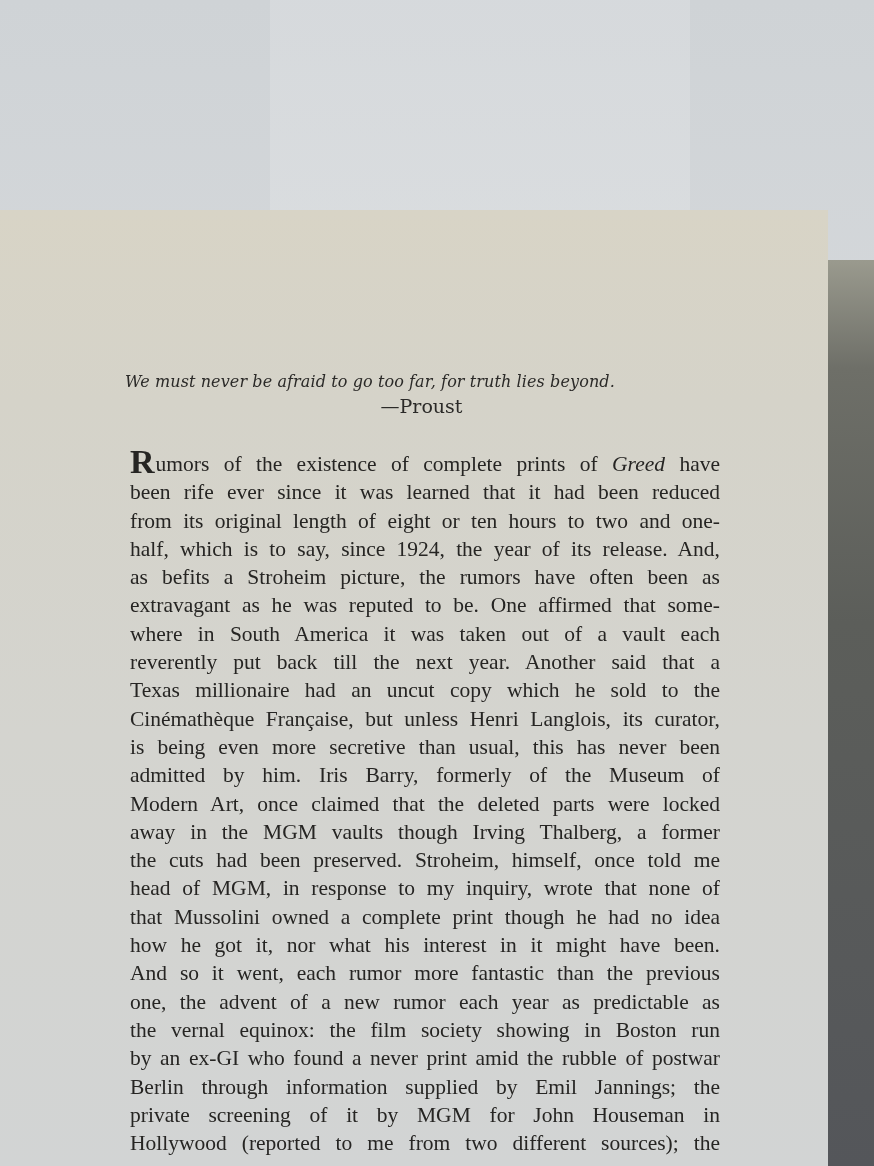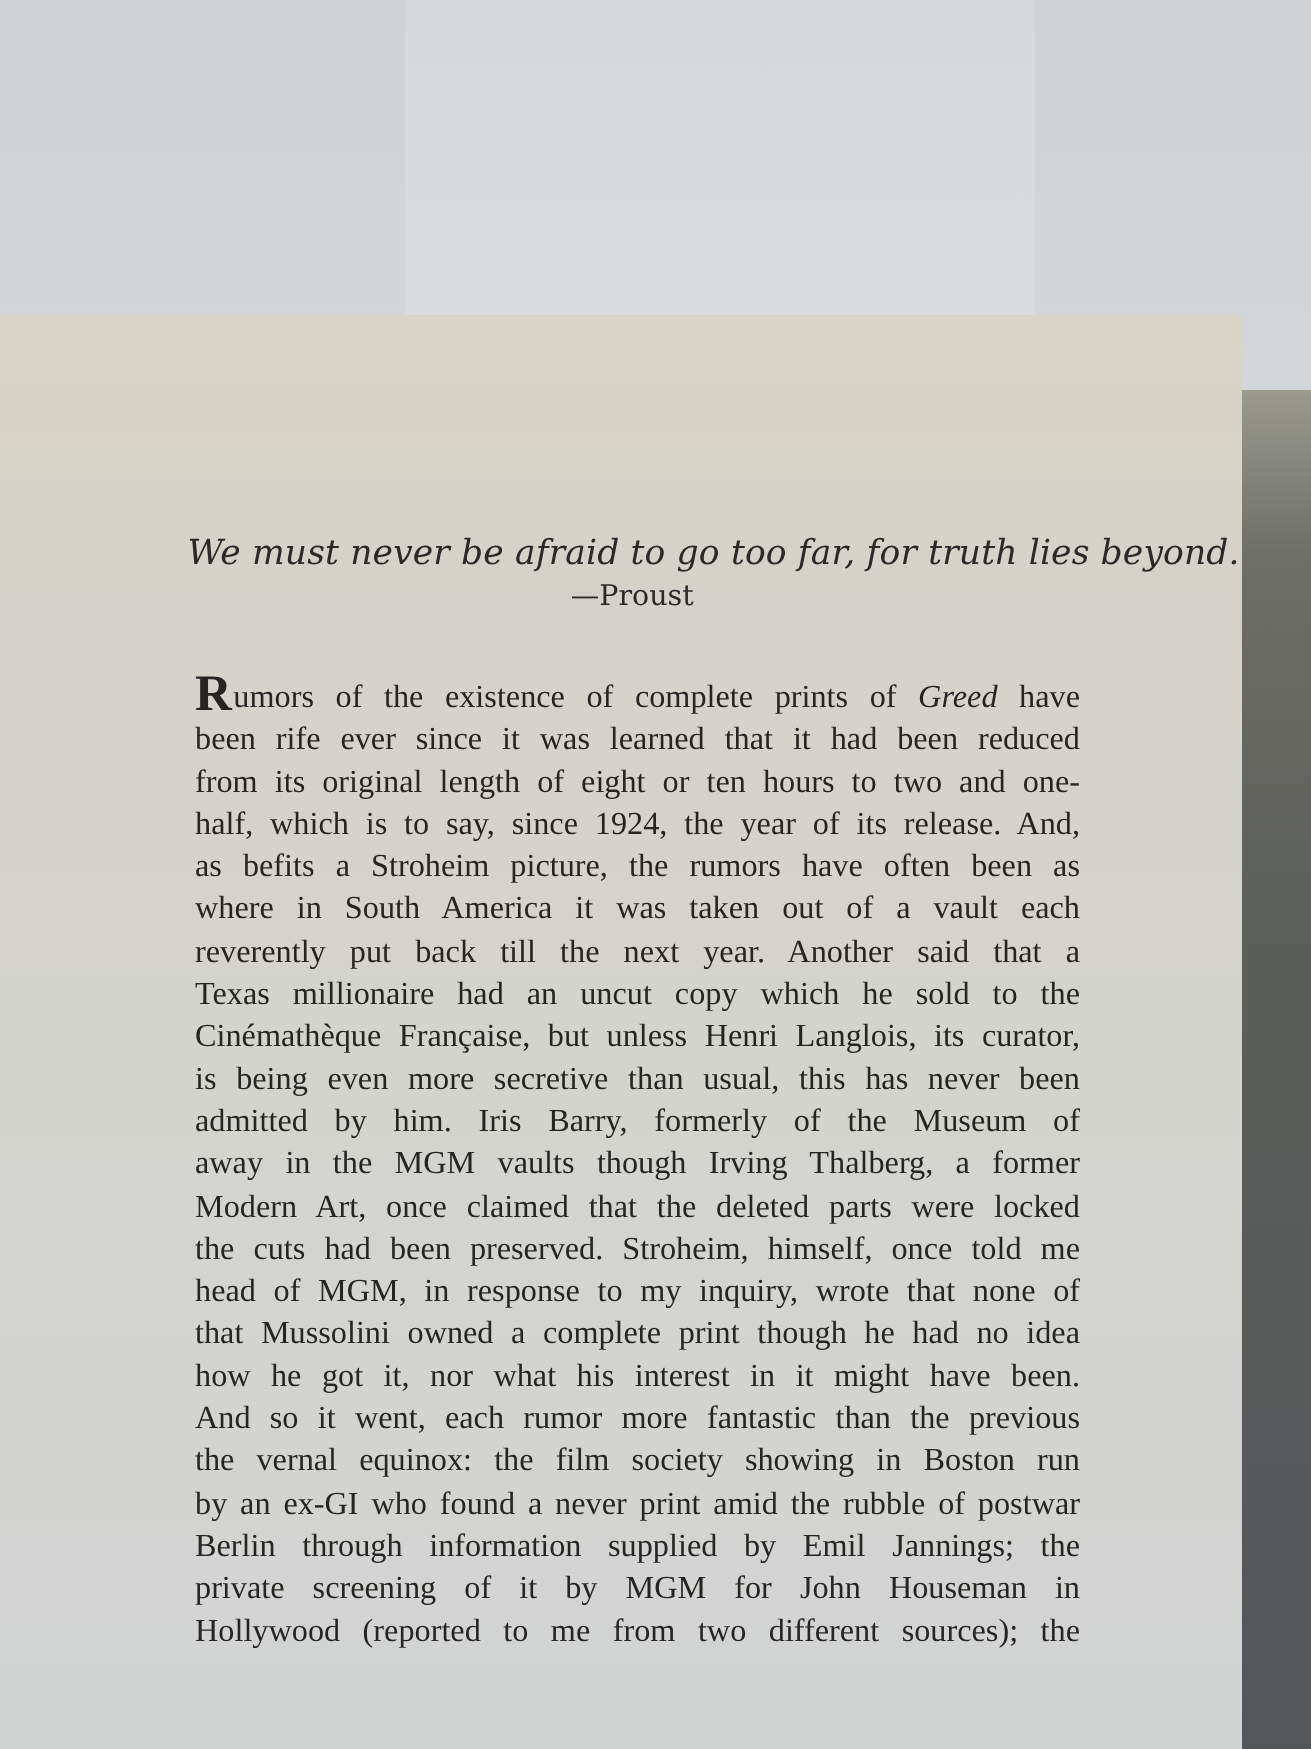--- a/index.html
+++ b/index.html
@@ -42,23 +42,24 @@
     .epigraph {
       position: absolute;
       left: 125px;
       top: 146px;
       width: 593px;
       color: #2b2a28;
     }
     .epigraph-quote {
       font-family: "DejaVu Serif", serif;
       font-style: italic;
-      font-size: 23px;
+      font-size: 16px;
       letter-spacing: 0.1px;
       white-space: nowrap;
+      margin-top: 16px;
     }
     .epigraph-attrib {
       text-align: center;
       font-size: 19px;
       margin-top: 4px;
     }
     .body-text {
       position: absolute;
       left: 130px;
       top: 240px;
@@ -98,33 +99,35 @@
     <div class="epigraph-quote">We must never be afraid to go too far, for truth lies beyond.</div>
     <div class="epigraph-attrib">—Proust</div>
   </div>
 
   <div class="body-text">
     <span class="line"><span class="dropcap">R</span><span>umors of the existence of complete prints of </span><span class="title-italic">Greed</span><span> have</span></span>
     <span class="line">been rife ever since it was learned that it had been reduced</span>
     <span class="line">from its original length of eight or ten hours to two and one-</span>
     <span class="line">half, which is to say, since 1924, the year of its release. And,</span>
     <span class="line">as befits a Stroheim picture, the rumors have often been as</span>
+    <span class="line">extravagant as he was reputed to be. One affirmed that some-</span>
     <span class="line">where in South America it was taken out of a vault each</span>
     <span class="line">reverently put back till the next year. Another said that a</span>
     <span class="line">Texas millionaire had an uncut copy which he sold to the</span>
     <span class="line">Cinémathèque Française, but unless Henri Langlois, its curator,</span>
     <span class="line">is being even more secretive than usual, this has never been</span>
     <span class="line">admitted by him. Iris Barry, formerly of the Museum of</span>
+    <span class="line">Modern Art, once claimed that the deleted parts were locked</span>
     <span class="line">away in the MGM vaults though Irving Thalberg, a former</span>
-    <span class="line">Modern Art, once claimed that the deleted parts were locked</span>
     <span class="line">the cuts had been preserved. Stroheim, himself, once told me</span>
     <span class="line">head of MGM, in response to my inquiry, wrote that none of</span>
     <span class="line">that Mussolini owned a complete print though he had no idea</span>
     <span class="line">how he got it, nor what his interest in it might have been.</span>
     <span class="line">And so it went, each rumor more fantastic than the previous</span>
+    <span class="line">one, the advent of a new rumor each year as predictable as</span>
     <span class="line">the vernal equinox: the film society showing in Boston run</span>
     <span class="line">by an ex-GI who found a never print amid the rubble of postwar</span>
     <span class="line">Berlin through information supplied by Emil Jannings; the</span>
     <span class="line">private screening of it by MGM for John Houseman in</span>
     <span class="line">Hollywood (reported to me from two different sources); the</span>
   </div>
 
 </div>
 
 </body></html>

